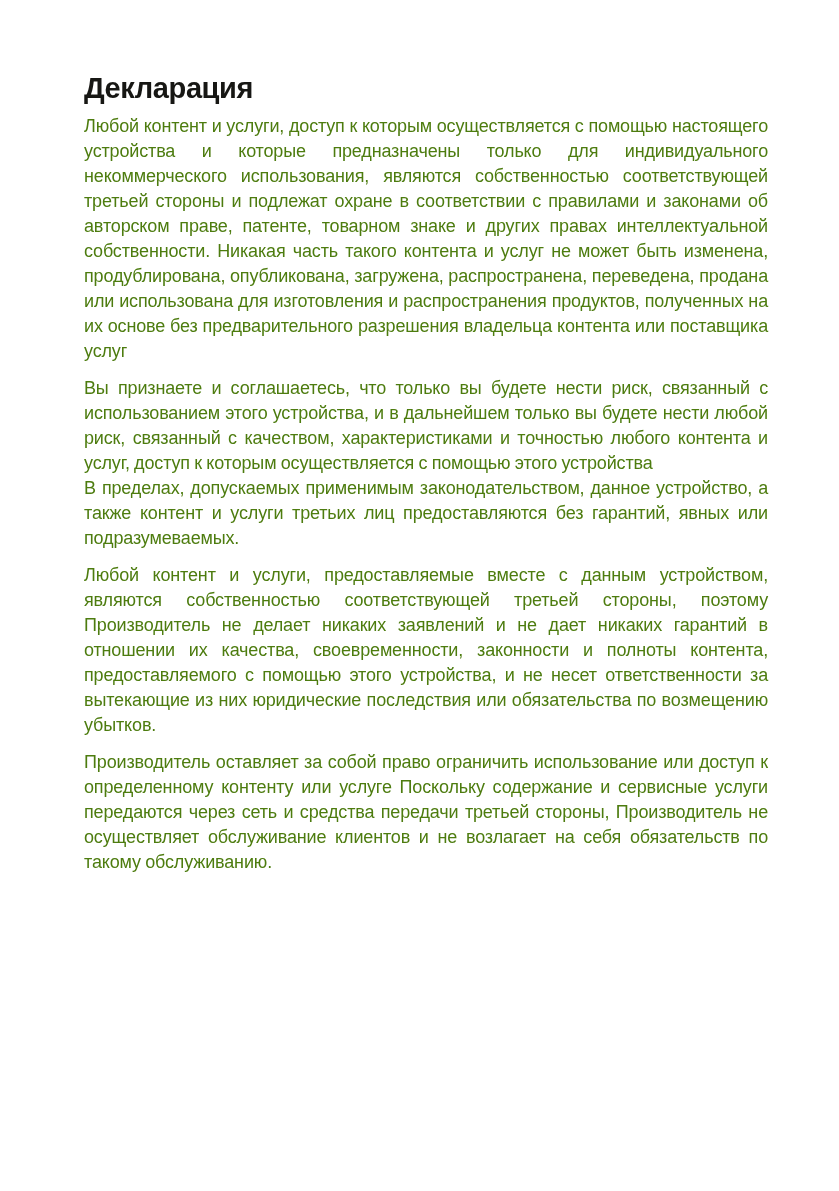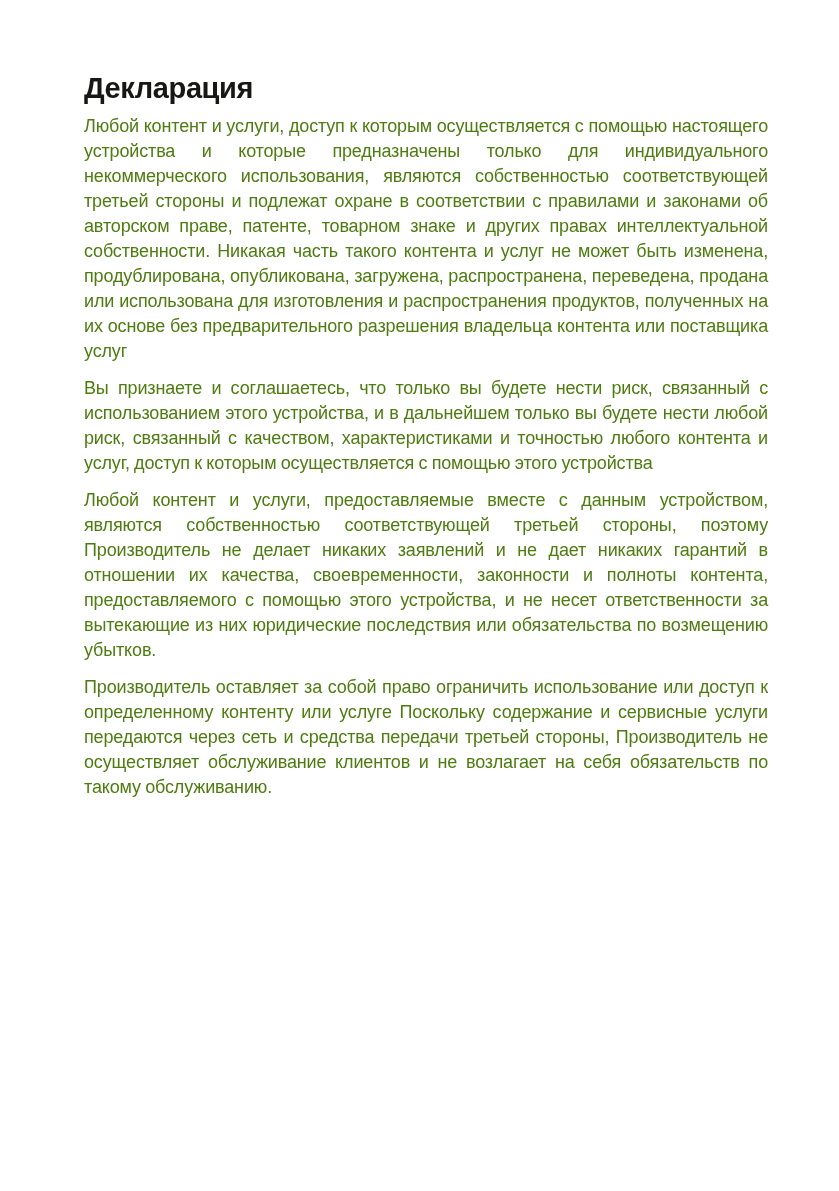--- a/index.html
+++ b/index.html
@@ -41,20 +41,21 @@
 <div class="page">
 
   <h1 class="title">Декларация</h1>
 
   <div class="para">
     <span class="seg">Любой контент и услуги, доступ к которым осуществляется с помощью настоящего устройства и которые предназначены только для индивидуального некоммерческого использования, являются собственностью соответствующей третьей стороны и подлежат охране в соответствии с правилами и законами об авторском праве, патенте, товарном знаке и других правах интеллектуальной собственности. Никакая часть такого контента и услуг не может быть изменена, продублирована, опубликована, загружена, распространена, переведена, продана или использована для изготовления и распространения продуктов, полученных на их основе без предварительного разрешения владельца контента или поставщика услуг</span>
   </div>
 
   <div class="para">
     <span class="seg">Вы признаете и соглашаетесь, что только вы будете нести риск, связанный с использованием этого устройства, и в дальнейшем только вы будете нести любой риск, связанный с качеством, характеристиками и точностью любого контента и услуг, доступ к которым осуществляется с помощью этого устройства</span>
+    <span class="seg">В пределах, допускаемых применимым законодательством, данное устройство, а также контент и услуги третьих лиц предоставляются без гарантий, явных или подразумеваемых.</span>
   </div>
 
   <div class="para">
     <span class="seg">Любой контент и услуги, предоставляемые вместе с данным устройством, являются собственностью соответствующей третьей стороны, поэтому Производитель не делает никаких заявлений и не дает никаких гарантий в отношении их качества, своевременности, законности и полноты контента, предоставляемого с помощью этого устройства, и не несет ответственности за вытекающие из них юридические последствия или обязательства по возмещению убытков.</span>
   </div>
 
   <div class="para">
     <span class="seg">Производитель оставляет за собой право ограничить использование или доступ к определенному контенту или услуге  Поскольку содержание и сервисные услуги передаются через сеть и средства передачи третьей стороны, Производитель не осуществляет обслуживание клиентов и не возлагает на себя обязательств по такому обслуживанию.</span>
   </div>
 

